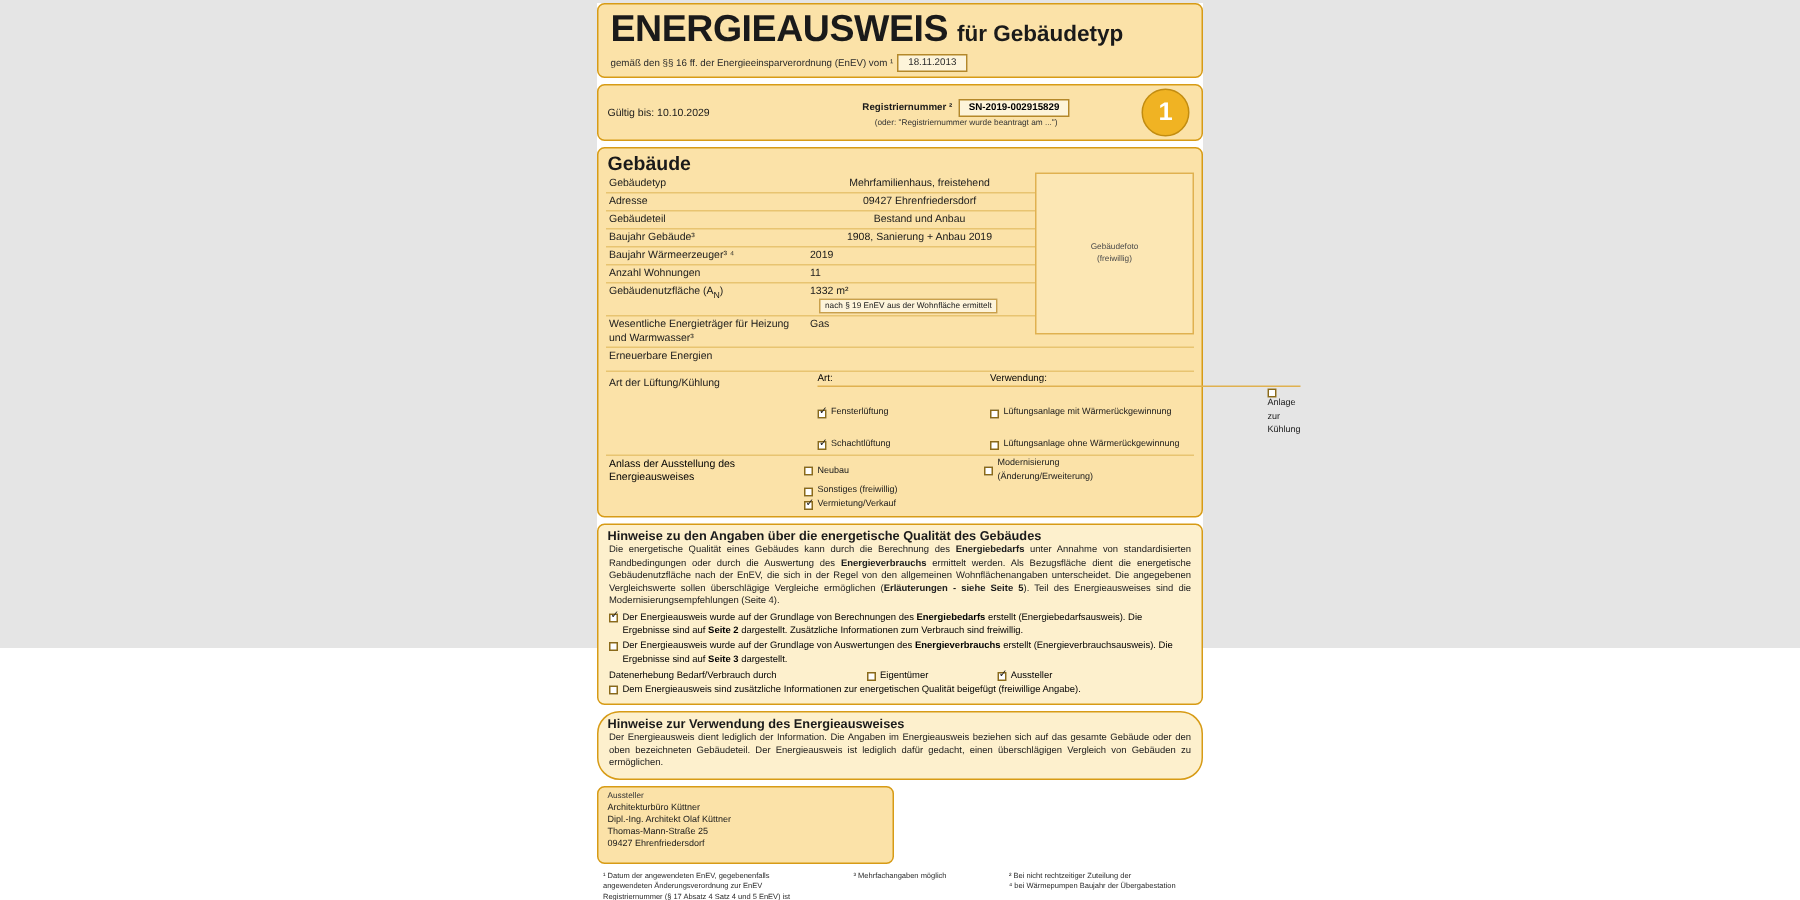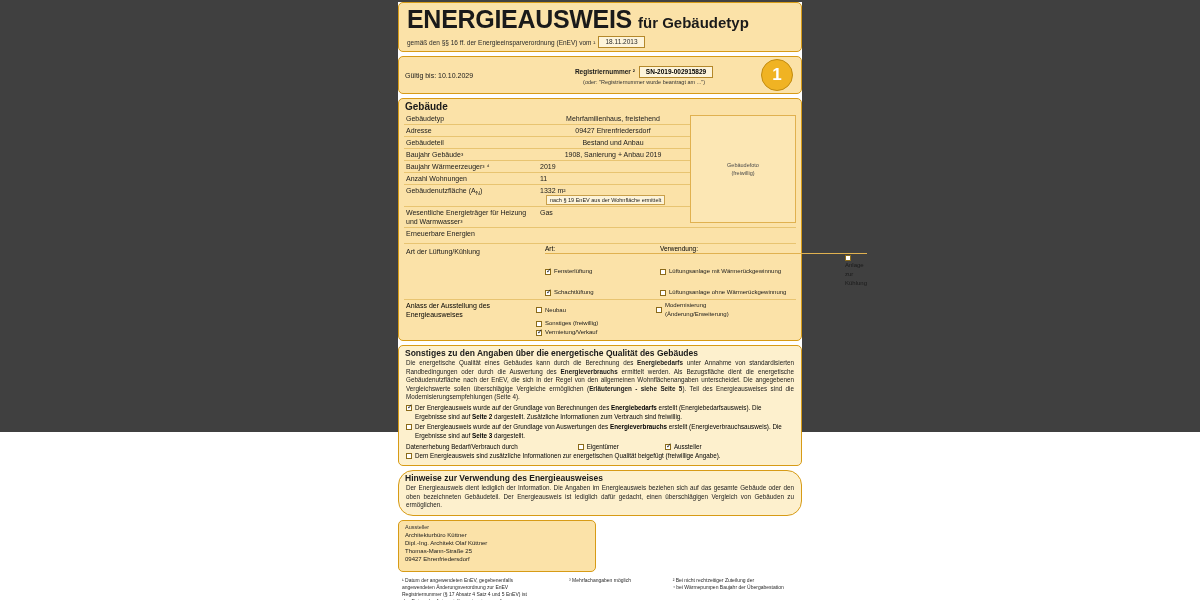--- a/index.html
+++ b/index.html
@@ -8,21 +8,21 @@
     background: #ffffff;
     width: 1200px;
     height: 600px;
     overflow: hidden;
     font-family: "Liberation Sans", sans-serif;
   }
   .page {
     position: relative;
     width: 1200px;
     height: 432px;
-    background: #404040;
+    background: #e5e5e5;
   }
   .doc {
     position: absolute;
     left: 398px;
     top: 2px;
     width: 404px;
     height: 596px;
     background: #ffffff;
   }
   
@@ -129,21 +129,21 @@
     color: #ffffff;
     font-size: 17px;
     font-weight: bold;
     display: flex;
     align-items: center;
     justify-content: center;
   }
 
   
   .sec-head {
-    font-size: 10px;
+    font-size: 13px;
     font-weight: bold;
     color: #1a1a1a;
     padding: 2px 6px 1px 6px;
   }
   .sec-head.small { font-size: 8.5px; }
 
   
   .gtable {
     display: block;
     padding: 0 5px 4px 5px;
@@ -508,21 +508,21 @@
             <span class="cbitem">
               <span class="cb checked"></span>
               <span>Vermietung/Verkauf</span>
             </span>
           </div>
         </div>
       </div>
     </div>
 
     <div class="panel light" style="padding-bottom:4px;">
-      <div class="sec-head small">Sonstiges zu den Angaben über die energetische Qualität des Gebäudes</div>
+      <div class="sec-head small">Hinweise zu den Angaben über die energetische Qualität des Gebäudes</div>
       <div class="para">
         Die energetische Qualität eines Gebäudes kann durch die Berechnung des <b>Energiebedarfs</b> unter Annahme von standardisierten Randbedingungen oder durch die Auswertung des <b>Energieverbrauchs</b> ermittelt werden. Als Bezugsfläche dient die energetische Gebäudenutzfläche nach der EnEV, die sich in der Regel von den allgemeinen Wohnflächenangaben unterscheidet. Die angegebenen Vergleichswerte sollen überschlägige Vergleiche ermöglichen (<b>Erläuterungen - siehe Seite 5</b>). Teil des Energieausweises sind die Modernisierungsempfehlungen (Seite 4).
       </div>
 
       <div class="optrow">
         <span class="cb checked"></span>
         <span class="opttext">
           Der Energieausweis wurde auf der Grundlage von Berechnungen des <b>Energiebedarfs</b> erstellt (Energiebedarfsausweis). Die Ergebnisse sind auf <b>Seite 2</b> dargestellt. Zusätzliche Informationen zum Verbrauch sind freiwillig.
         </span>
       </div>

